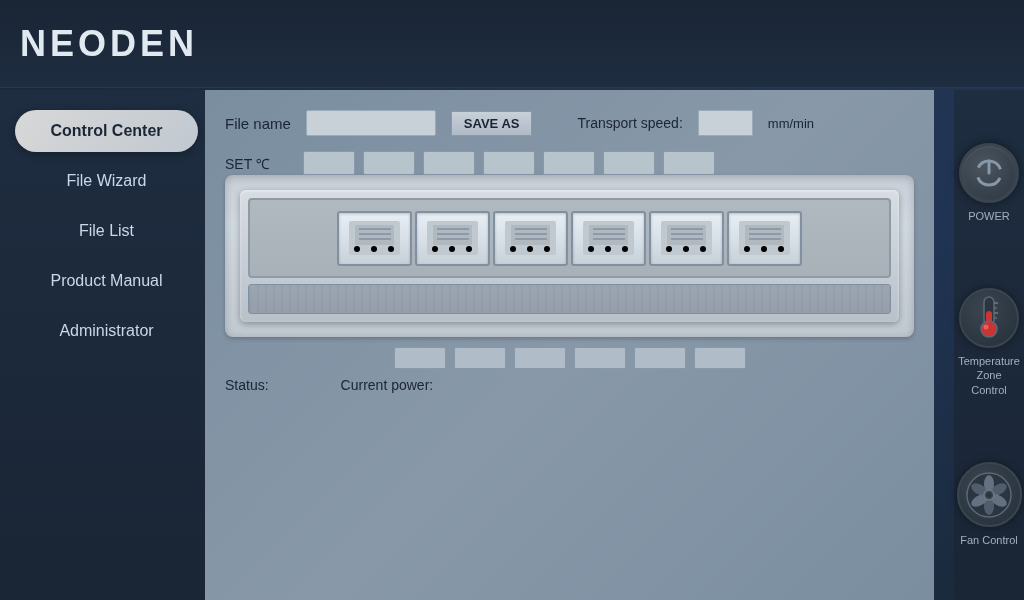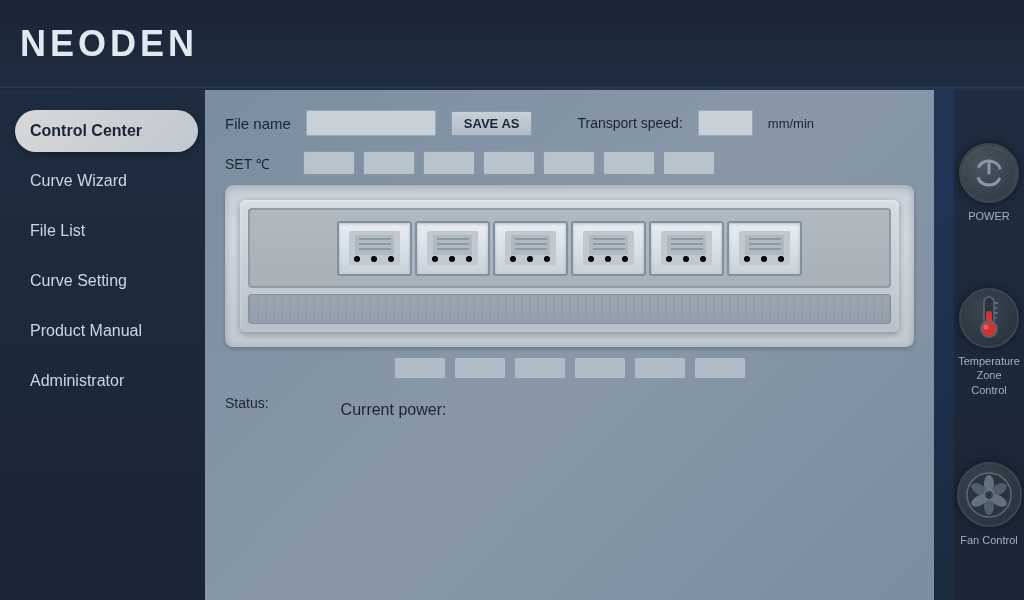--- a/index.html
+++ b/index.html
@@ -77,20 +77,21 @@
       position: absolute;
       left: 0;
       top: 90px;
       width: 213px;
       bottom: 0;
       background: linear-gradient(180deg, #1e2d40 0%, #1a2535 100%);
       padding: 20px 15px;
       display: flex;
       flex-direction: column;
       gap: 8px;
+      text-align: center;
     }
 
     .sidebar-item {
       padding: 12px 15px;
       color: #c8d8e8;
       font-size: 16px;
       font-weight: 500;
       cursor: pointer;
       border-radius: 4px;
       transition: background 0.2s;
@@ -167,21 +168,20 @@
     .transport-unit {
       color: #1a2535;
       font-size: 13px;
     }
 
     
     .set-temp-row {
       display: flex;
       align-items: center;
       gap: 8px;
-      margin-bottom: 10px;
     }
 
     .set-temp-label {
       color: #1a2535;
       font-size: 14px;
       font-weight: 500;
       width: 70px;
     }
 
     .temp-input {
@@ -281,34 +281,33 @@
       width: 52px;
       height: 22px;
       background: #b0bcc8;
       border: 1px solid #8899a8;
       border-radius: 2px;
     }
 
     
     .status-bar {
       display: flex;
-      align-items: center;
+      align-items: flex-end;
       gap: 36px;
       margin-top: 8px;
     }
 
     .status-label {
       color: #1a2535;
       font-size: 14px;
     }
 
     .current-power-label {
       color: #1a2535;
-      font-size: 16px;
-      margin-top: 14px;
+      font-size: 14px;
     }
 
     
     .right-panel {
       position: absolute;
       right: 0;
       top: 90px;
       width: 70px;
       bottom: 0;
       background: linear-gradient(180deg, #1e2d40 0%, #1a2535 100%);
@@ -381,27 +380,24 @@
 
 <div class="header">
   <div class="brand">NEODEN</div>
 </div>
 
 <div class="sidebar">
   <div class="sidebar-item active">
     <span>Control Center</span>
   </div>
   <div class="sidebar-item">
-    <span>Curve Wizard</span>
+    <span>File Wizard</span>
   </div>
   <div class="sidebar-item">
     <span>File List</span>
-  </div>
-  <div class="sidebar-item">
-    <span>Curve Setting</span>
   </div>
   <div class="sidebar-item">
     <span>Product Manual</span>
   </div>
   <div class="sidebar-item">
     <span>Administrator</span>
   </div>
 </div>
 
 <div class="main-content">

